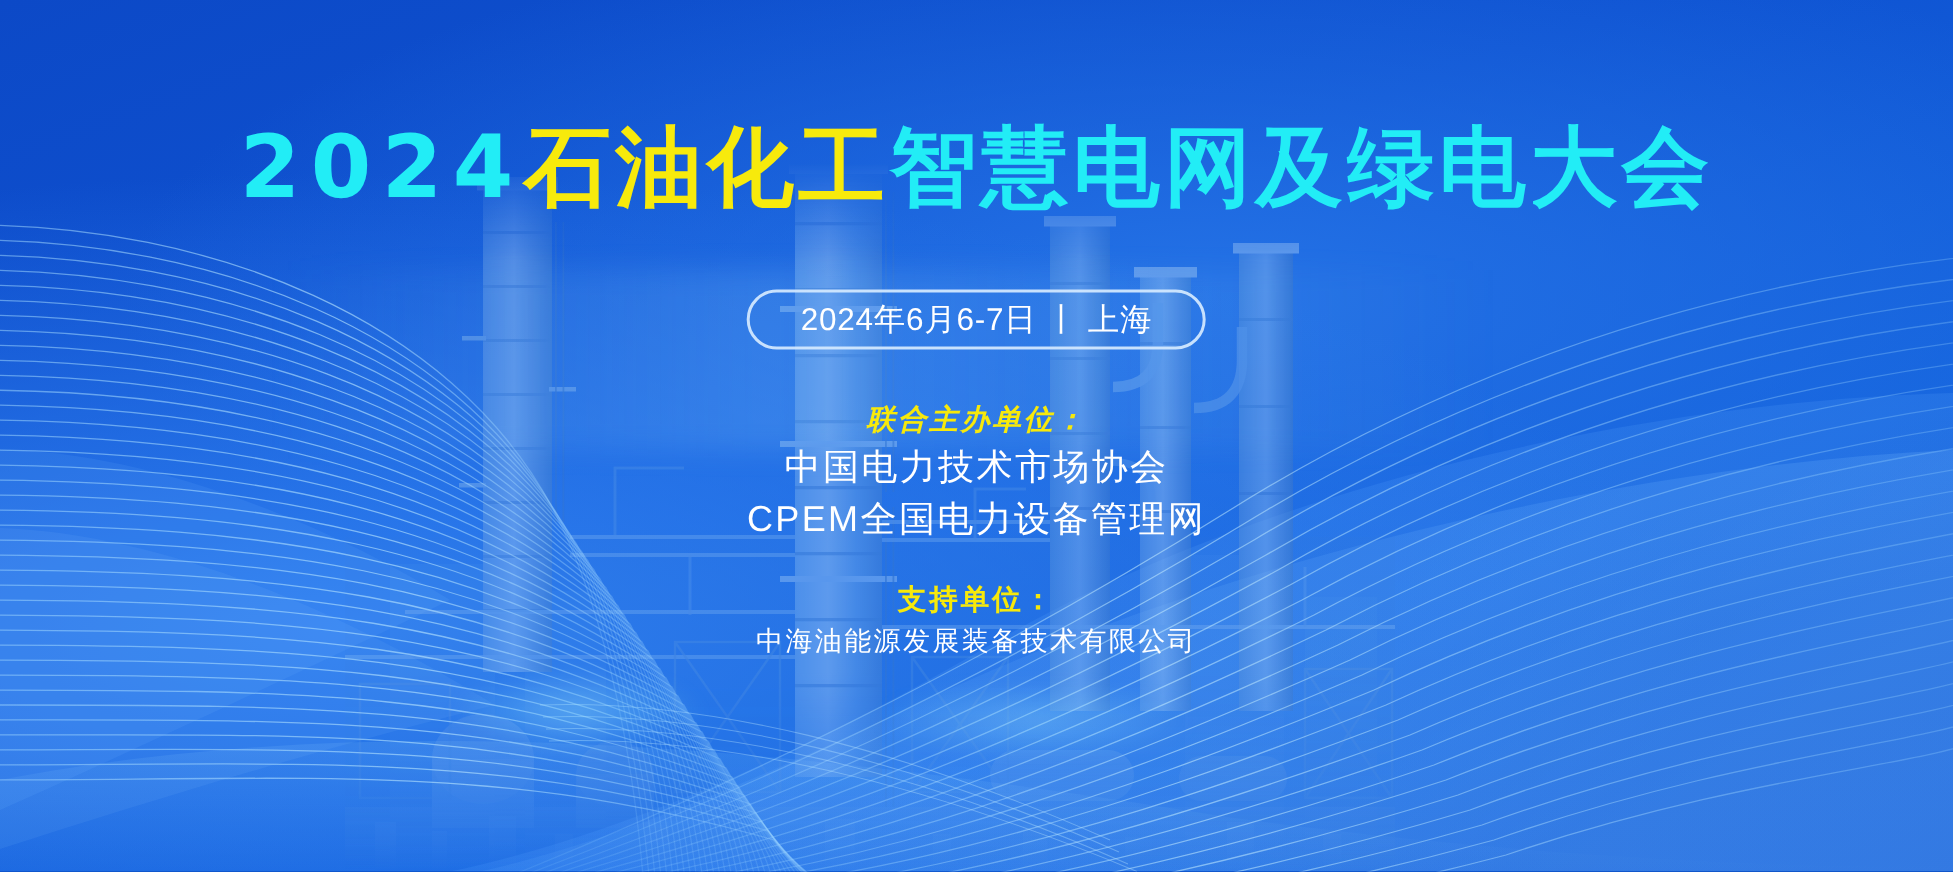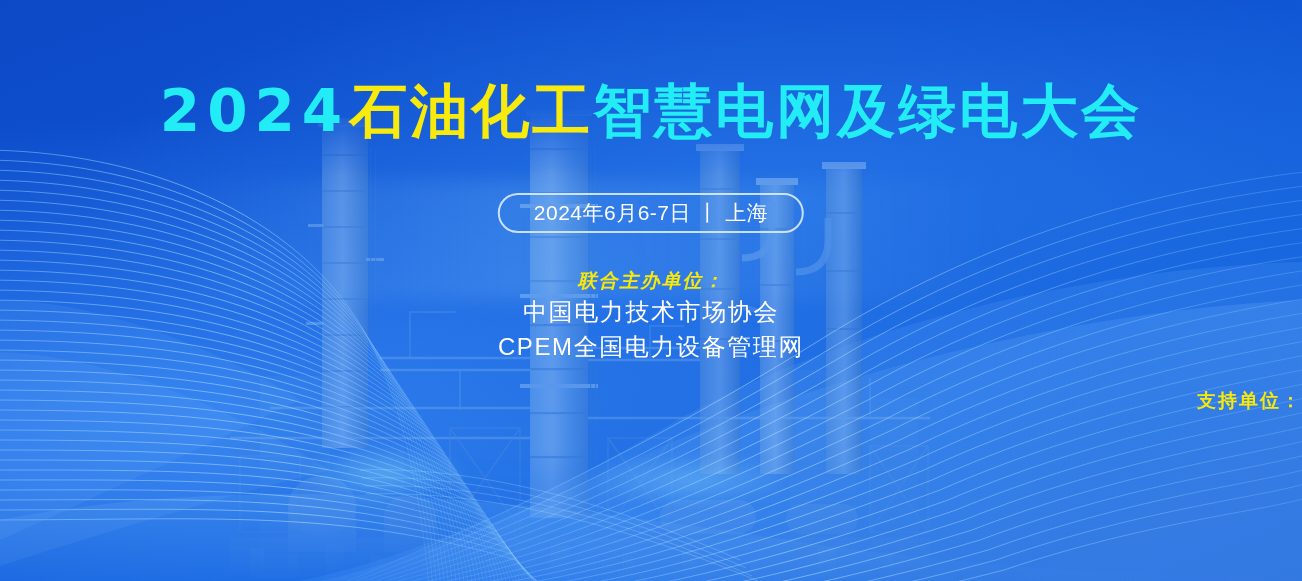--- a/index.html
+++ b/index.html
@@ -79,21 +79,21 @@
   .org-heading{
     color:#f7e90b; font-size:19px; font-weight:700; letter-spacing:2px;
     line-height:1.35;
     font-style:italic;
   }
   .org-line{
     color:#ffffff; font-size:24px; letter-spacing:1.6px; line-height:1.48;
     font-weight:400;
   }
 
-  .supblock{ position:absolute; left:0; right:0; top:388px; text-align:right; }
+  .supblock{ position:absolute; left:0; right:0; top:388px; text-align:center; }
   .sup-heading{
     color:#f7e90b; font-size:19px; font-weight:700; letter-spacing:2px; line-height:1.35;
   }
   .sup-line{
     color:#ffffff; font-size:18px; letter-spacing:1.6px; line-height:1.5;
   }
 </style>
 </head>
 <body>
 
@@ -396,16 +396,17 @@
     </div>
 
     <div class="orgblock">
       <div class="org-heading">联合主办单位：</div>
       <div class="org-line">中国电力技术市场协会</div>
       <div class="org-line">CPEM全国电力设备管理网</div>
     </div>
 
     <div class="supblock">
       <div class="sup-heading">支持单位：</div>
+      <div class="sup-line">中海油能源发展装备技术有限公司</div>
     </div>
 
   </div>
 </div>
 
 </body></html>

